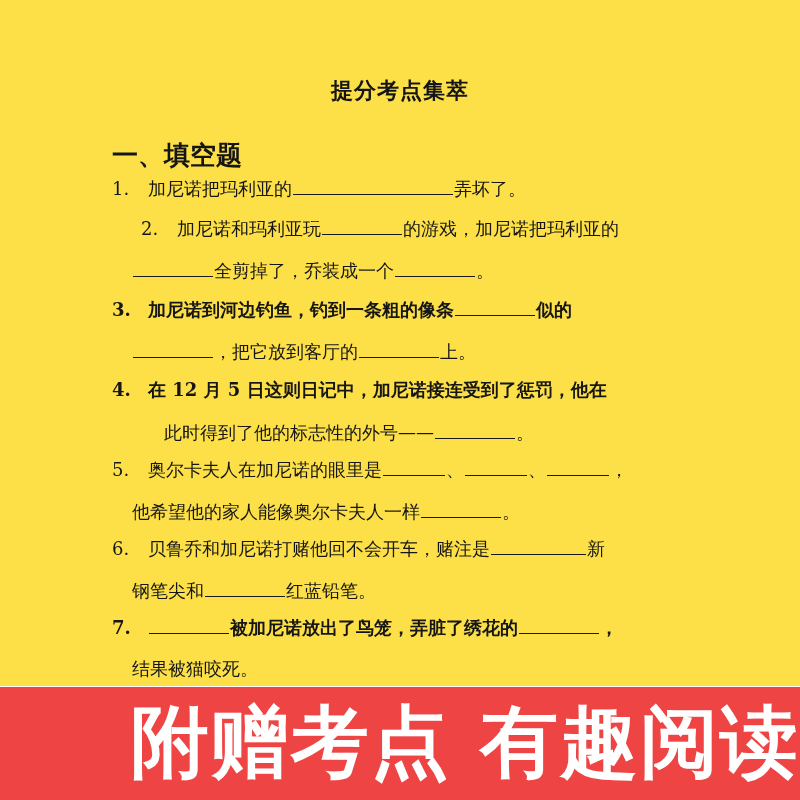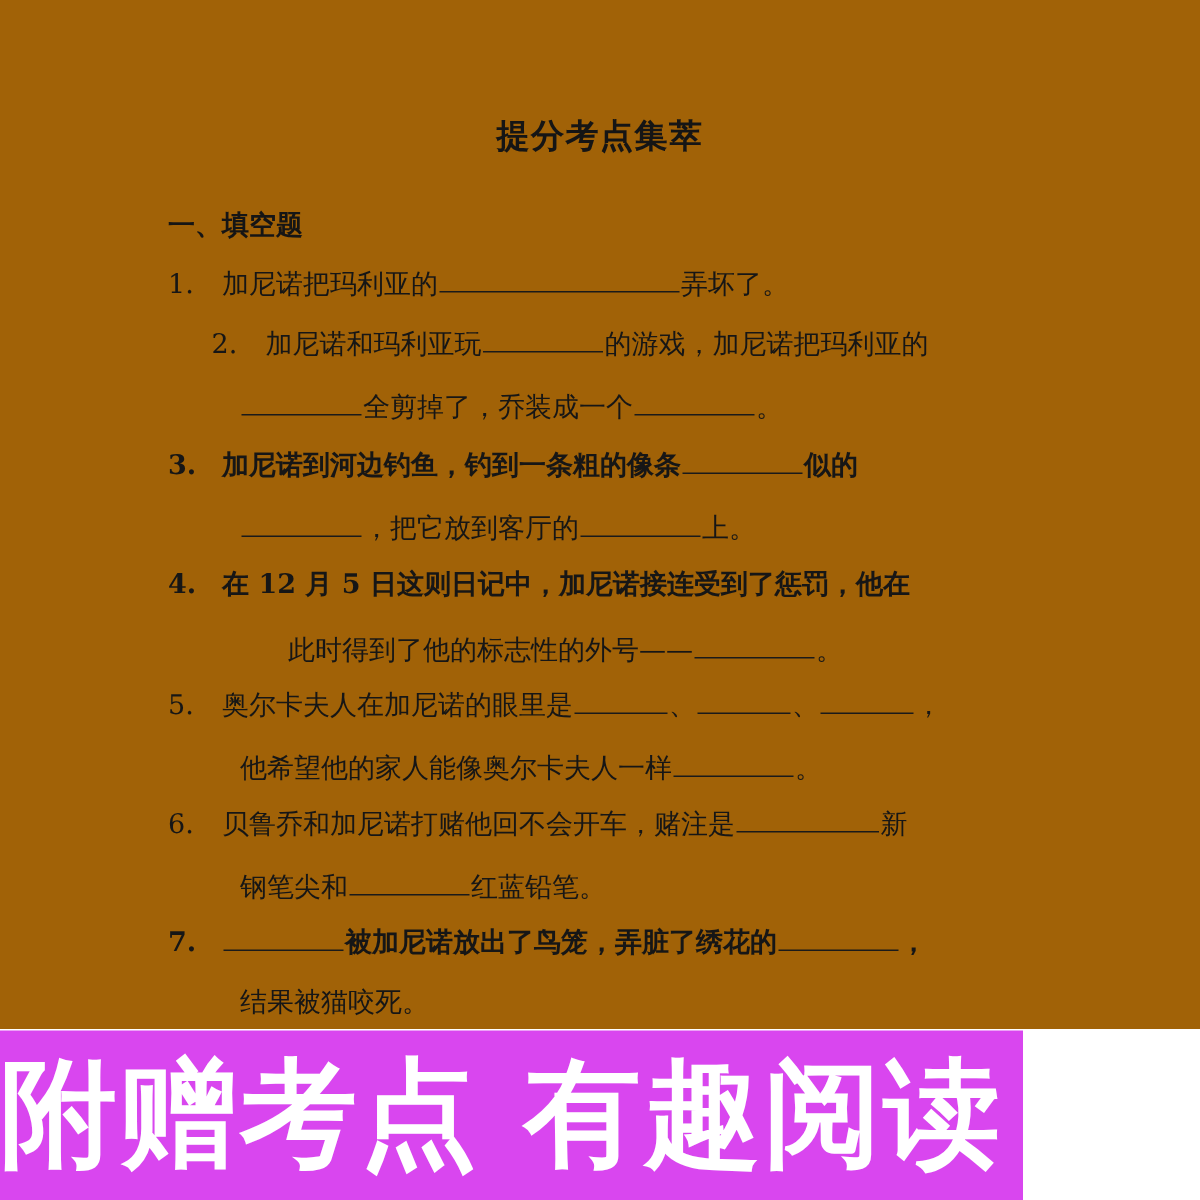--- a/index.html
+++ b/index.html
@@ -2,39 +2,39 @@
 <html><head>
 <meta charset="utf-8">
 <style>
   html, body { margin: 0; padding: 0; }
   body {
     width: 800px; height: 800px; overflow: hidden; position: relative;
     background: #ffffff;
     font-family: "DejaVu Serif", "Liberation Serif", serif;
     color: #111;
   }
-  .page { position: absolute; left: 0; top: 0; width: 800px; height: 686px; background: #a16207; }
+  .page { position: absolute; left: 0; top: 0; width: 800px; height: 686px; background: #fde047; }
   .title {
     position: absolute; top: 76px; left: 0; width: 800px; text-align: center;
     font-family: "DejaVu Sans", "Liberation Sans", sans-serif;
     font-size: 22px; font-weight: bold; letter-spacing: 1px; color: #151515;
   }
   .section {
     position: absolute; top: 138px; left: 112px;
     font-family: "DejaVu Sans", "Liberation Sans", sans-serif;
-    font-size: 18px; font-weight: bold; color: #151515;
+    font-size: 26px; font-weight: bold; color: #151515;
   }
   .q { position: absolute; left: 112px; font-size: 18px; line-height: 24px; white-space: nowrap; color: #161616; }
   .q .num { display: inline-block; width: 36px; }
-  .q.cont { left: 160px; }
+  .q.cont { left: 132px; }
   .blank { display: inline-block; border-bottom: 1.6px solid #1a1a1a; height: 18px; vertical-align: baseline; margin: 0 1px; }
   .banner {
-    position: absolute; left: 0; top: 687px; width: 682px; height: 113px;
-    background: #d946ef;
-    display: flex; align-items: center; justify-content: flex-start;
+    position: absolute; left: 0; top: 687px; width: 800px; height: 113px;
+    background: #ef4444;
+    display: flex; align-items: center; justify-content: flex-end;
   }
   .banner span {
     font-family: "DejaVu Sans", "Liberation Sans", sans-serif;
     font-weight: bold; font-size: 78px; color: #ffffff; letter-spacing: 2px; white-space: nowrap;
   }
 </style>
 </head>
 <body>
 
 <div class="page">

